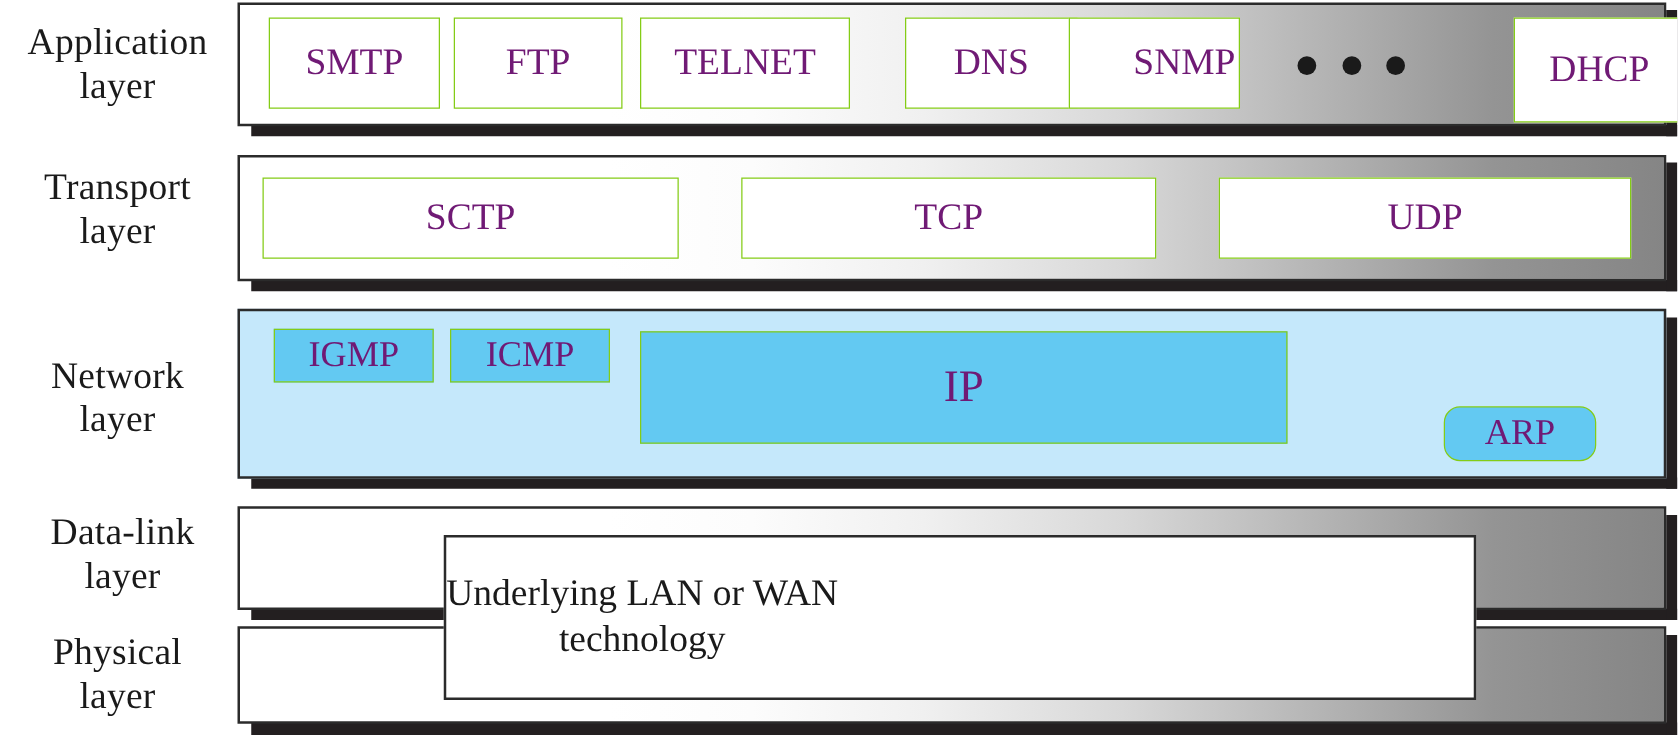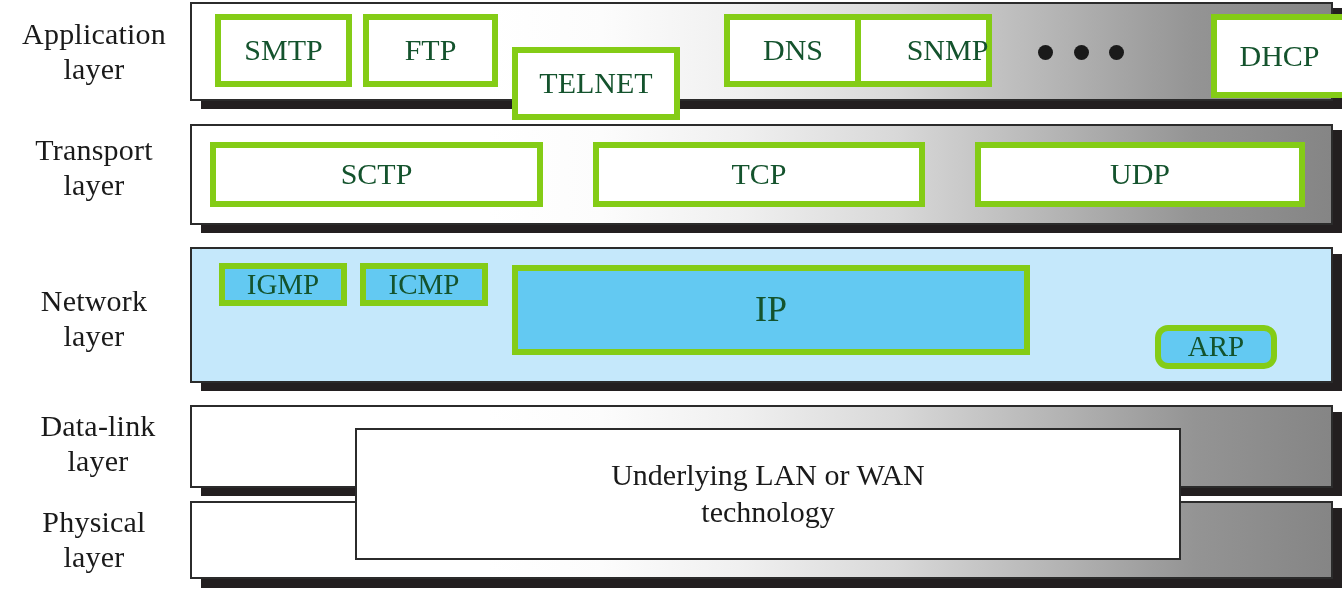--- a/index.html
+++ b/index.html
@@ -49,25 +49,25 @@
   .bar-shadow {
     position: absolute;
     background: #231f20;
   }
 
   
   .pbox {
     position: absolute;
     box-sizing: border-box;
     background: #ffffff;
-    border: 6px solid #84cc16;
+    border: 1px solid #84cc16;
     display: flex;
     align-items: center;
     justify-content: center;
-    color: #14532d;
+    color: #701a75;
     font-size: 30px;
     line-height: 1.15;
     text-align: center;
   }
   .pbox.blue {
     background: #63c9f2;
   }
   .pbox .ptext { pointer-events: none; }
 
   
@@ -85,21 +85,21 @@
   }
 
   
   .span-box {
     position: absolute;
     box-sizing: border-box;
     background: #ffffff;
     border: 2px solid #2b2b2b;
     display: flex;
     align-items: center;
-    justify-content: center;
+    justify-content: flex-start;
     text-align: center;
     color: #1a1a1a;
     font-size: 30px;
     line-height: 1.22;
     z-index: 6;
   }
 </style>
 </head>
 <body>
 
@@ -111,21 +111,21 @@
   <div class="bar-shadow" style="left:201px; top:100px; width:1141px; height:9px;"></div>
   <div class="bar-shadow" style="left:1333px; top:8px; width:9px; height:101px;"></div>
   <div class="bar bar-gray" style="left:190px; top:2px; width:1143px; height:99px;"></div>
 
   <div class="pbox" style="left:215px; top:14px; width:137px; height:73px;">
     <span class="ptext">SMTP</span>
   </div>
   <div class="pbox" style="left:363px; top:14px; width:135px; height:73px;">
     <span class="ptext">FTP</span>
   </div>
-  <div class="pbox" style="left:512px; top:14px; width:168px; height:73px;margin-top:33px;">
+  <div class="pbox" style="left:512px; top:14px; width:168px; height:73px;">
     <span class="ptext">TELNET</span>
   </div>
   <div class="pbox" style="left:692px; top:14px; width:138px; height:73px;margin-left:32px;">
     <span class="ptext">DNS</span>
   </div>
   <div class="pbox" style="left:855px; top:14px; width:137px; height:73px;padding-left:48px;">
     <span class="ptext">SNMP</span>
   </div>
 
   <div id="ellipsis" style="left:1038px; top:44px; width:86px; height:16px;">

